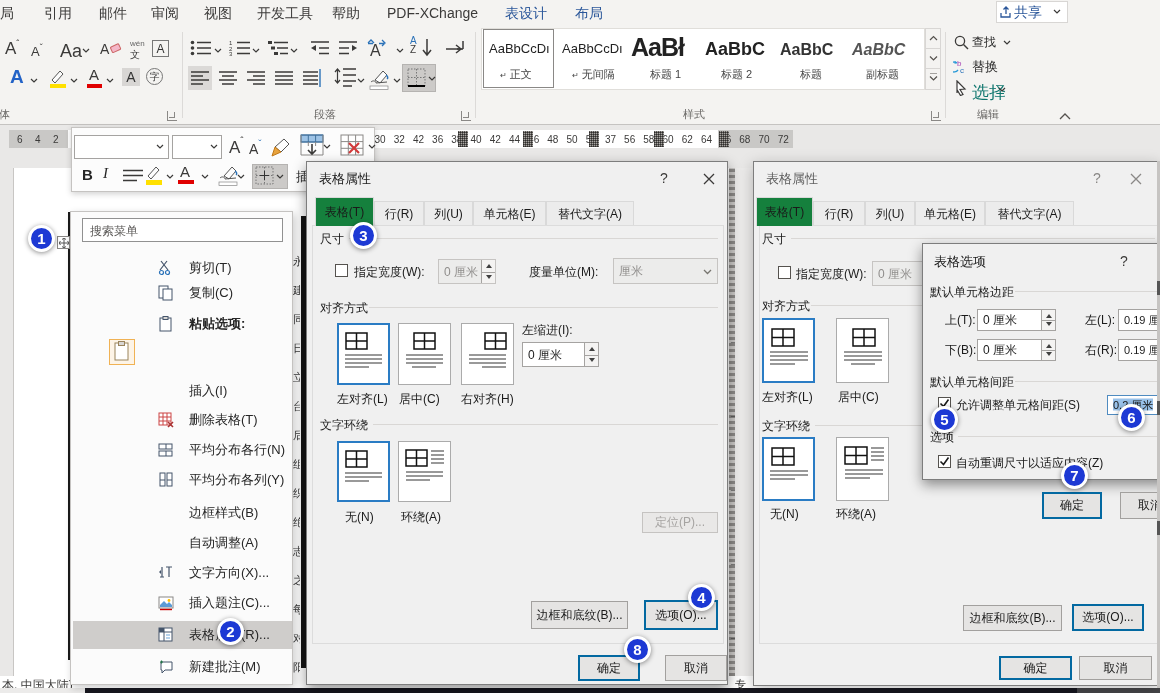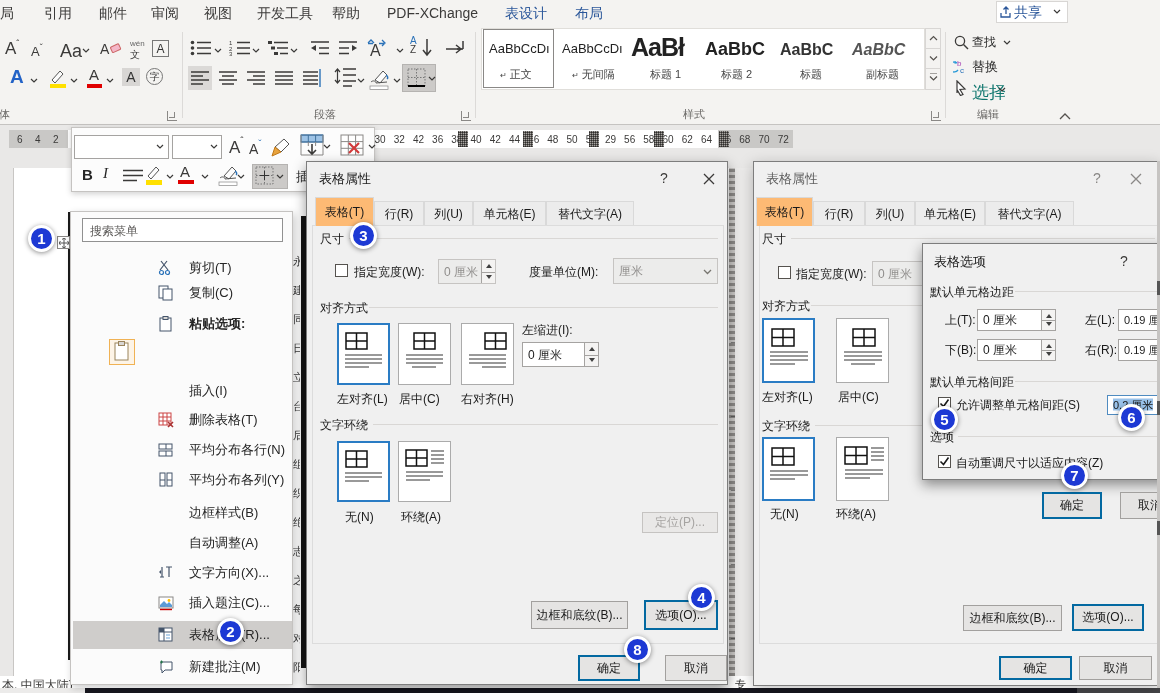--- a/index.html
+++ b/index.html
@@ -9,21 +9,21 @@
 .blue{color:#2b579a}
 .glabel{font-size:11px;color:#6a6866;top:107px}
 .vsep{top:32px;width:1px;height:86px;background:#dcdad8}
 .launch{width:10px;height:10px;border-left:1px solid #8a8886;border-bottom:1px solid #8a8886;top:111px}
 .launch:after{content:"";position:absolute;right:2px;bottom:2px;width:5px;height:5px;border-right:1.5px solid #8a8886;border-bottom:1.5px solid #8a8886}
 .icn{color:#3b3a39}
 .page{background:#fff}
 .dlg{background:#f0f0f0;border:1px solid #7d7d7d;box-shadow:0 5px 12px rgba(0,0,0,.42)}
 .dlgtitle{font-size:13px;color:#1a1a1a}
 .tab{position:absolute;font-size:12px;color:#1a1a1a;text-align:center;border:1px solid #d9d9d9;border-bottom:none;background:#ececec;top:39px;height:24px;line-height:24px}
-.tabsel{background:#fdba74;top:35px;height:29px;line-height:28px;z-index:3}
+.tabsel{background:#15803d;top:35px;height:29px;line-height:28px;z-index:3}
 .pane{position:absolute;border:1px solid #dcdcdc;background:#f0f0f0}
 .grp{position:absolute;font-size:12px;color:#1a1a1a;white-space:nowrap}
 .gline{position:absolute;height:1px;background:#d9d7d5}
 .btn{position:absolute;background:#e5e4e3;border:1px solid #a2a09e;font-size:12px;color:#1a1a1a;text-align:center}
 .btn.def{border:2px solid #0369a1}
 .btn.dis{background:#e9e8e7;border-color:#c5c3c1;color:#a6a4a2}
 .cb{position:absolute;width:13px;height:13px;background:#fff;border:1px solid #55524e}
 .spin{position:absolute;background:#fff;border:1px solid #a5a3a1;font-size:12px;color:#1a1a1a}
 .spin .v{position:absolute;left:5px;top:50%;transform:translateY(-50%);white-space:nowrap}
 .spud{position:absolute;right:0;top:0;bottom:0;width:14px;border-left:1px solid #a5a3a1;background:#f4f3f2}
@@ -296,21 +296,21 @@
     <span class="ab" style="left:412.9px">42</span>
     <span class="ab" style="left:432.1px">36</span>
     <span class="ab" style="left:451.3px">38</span>
     <span class="ab" style="left:470.5px">40</span>
     <span class="ab" style="left:489.7px">42</span>
     <span class="ab" style="left:508.9px">44</span>
     <span class="ab" style="left:528.1px">46</span>
     <span class="ab" style="left:547.3px">48</span>
     <span class="ab" style="left:566.5px">50</span>
     <span class="ab" style="left:585.7px">52</span>
-    <span class="ab" style="left:604.9px">29</span>
+    <span class="ab" style="left:604.9px">37</span>
     <span class="ab" style="left:624.1px">56</span>
     <span class="ab" style="left:643.3px">58</span>
     <span class="ab" style="left:662.5px">60</span>
     <span class="ab" style="left:681.7px">62</span>
     <span class="ab" style="left:700.9px">64</span>
     <span class="ab" style="left:720.1px">66</span>
     <span class="ab" style="left:739.3px">68</span>
     <span class="ab" style="left:758.5px">70</span>
     <span class="ab" style="left:777.7px">72</span>
   </div>

